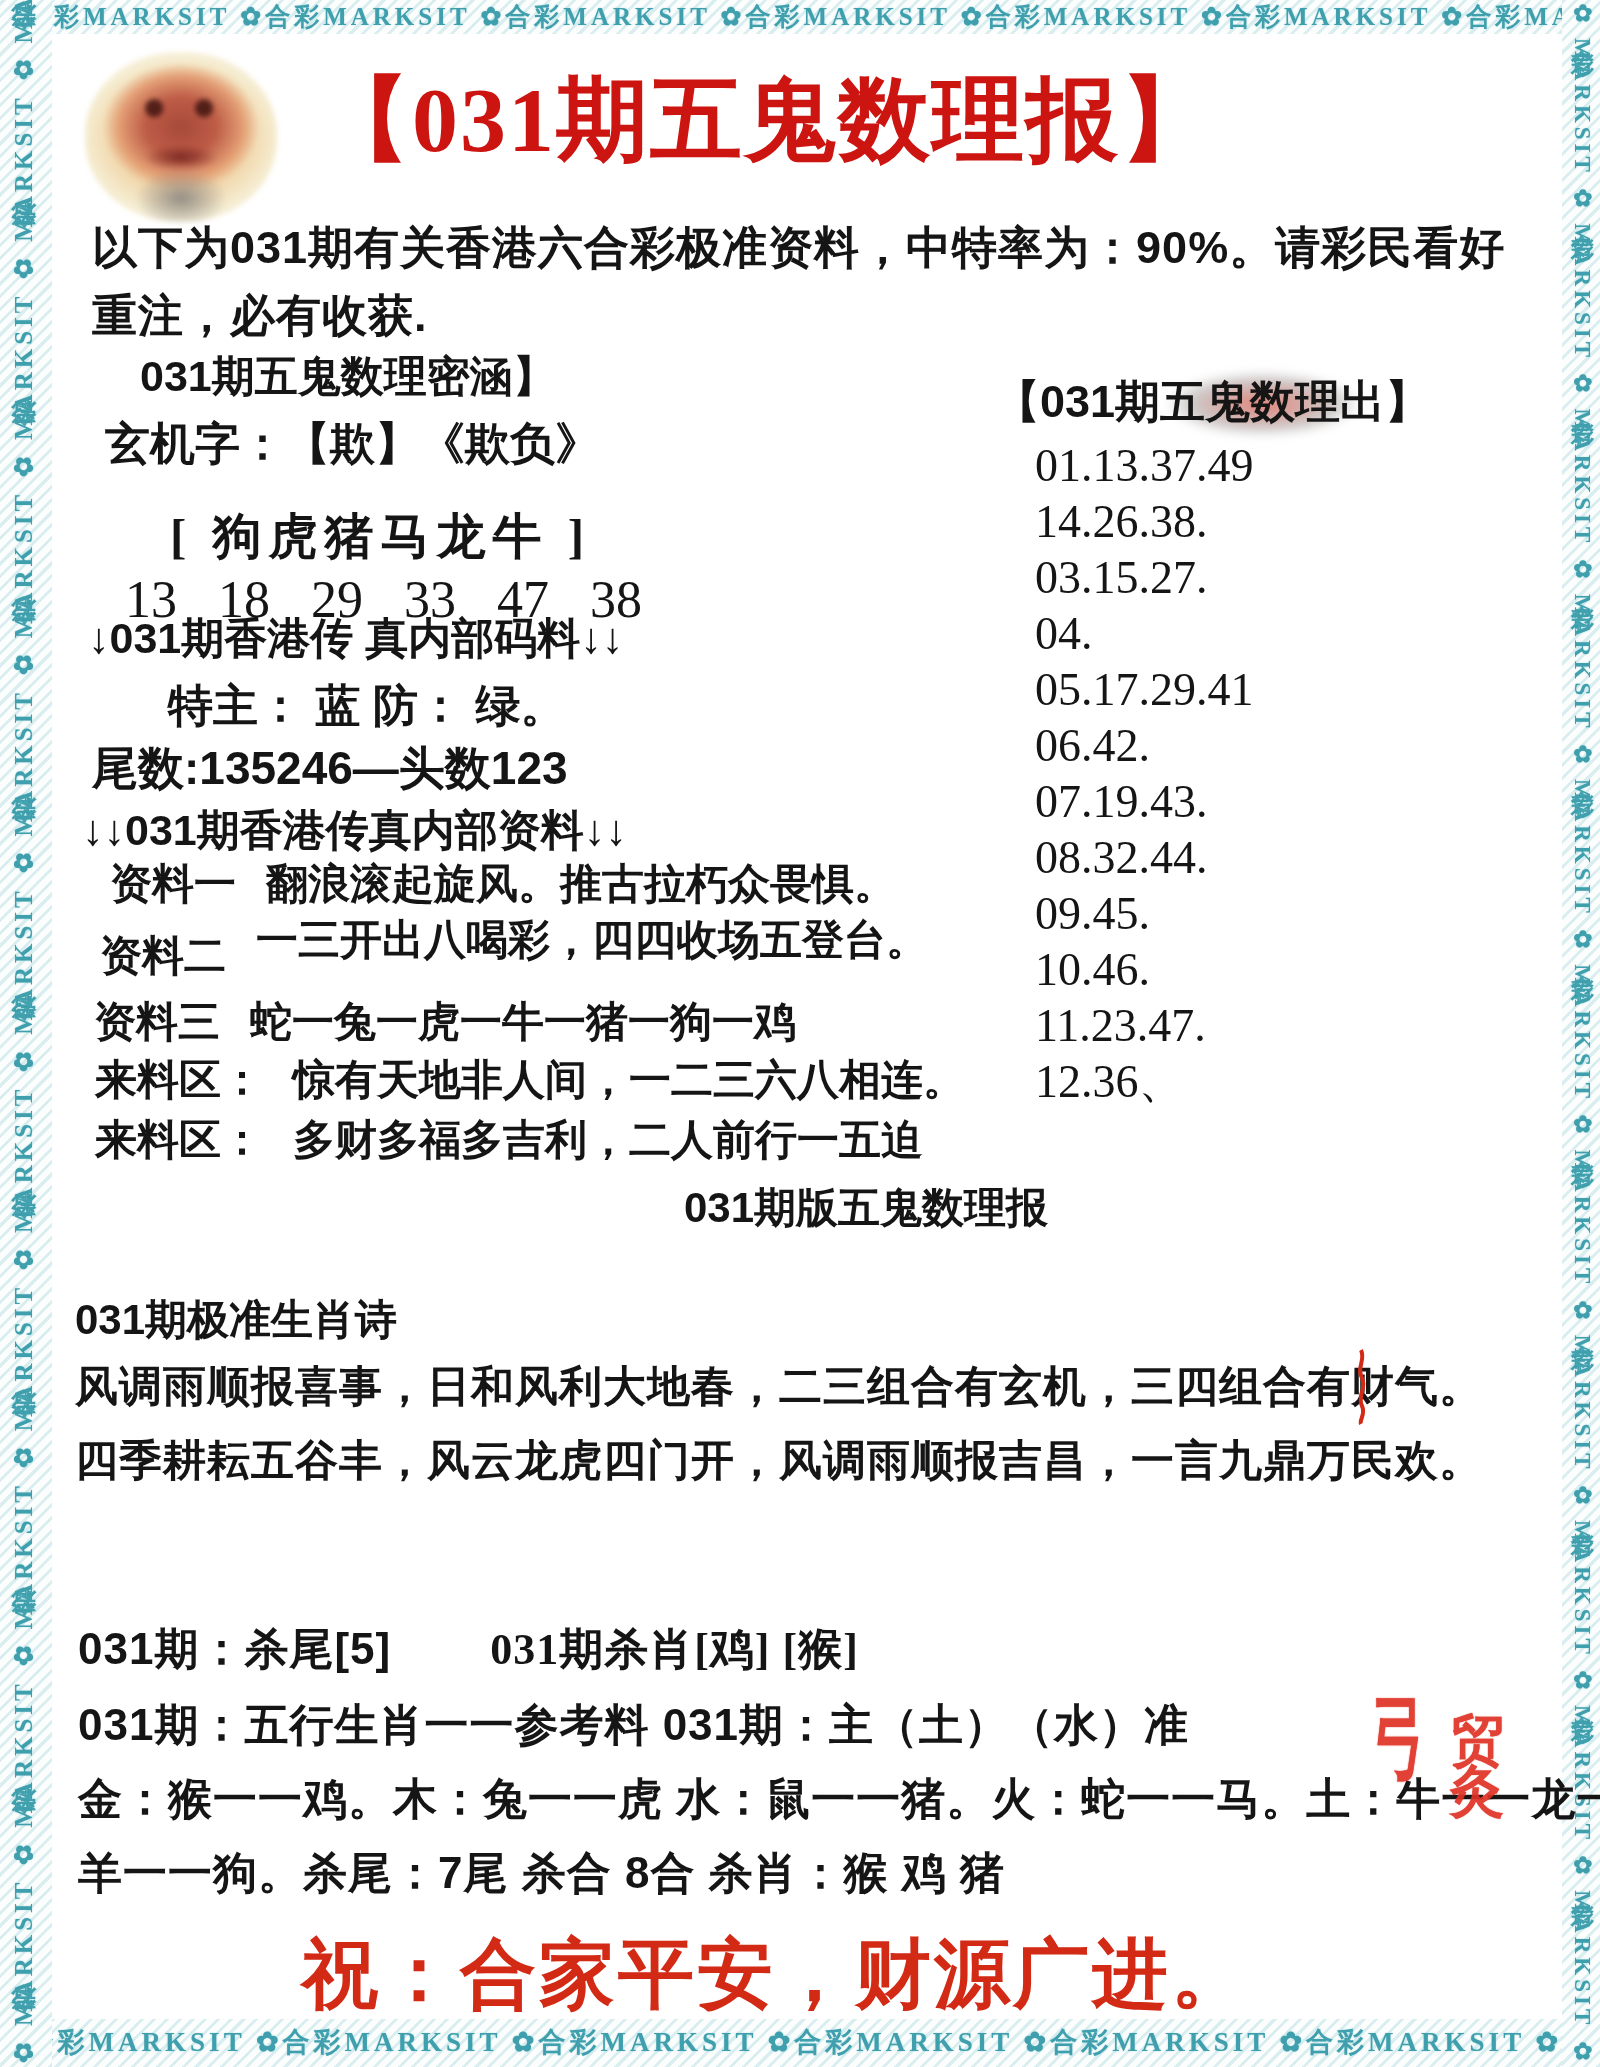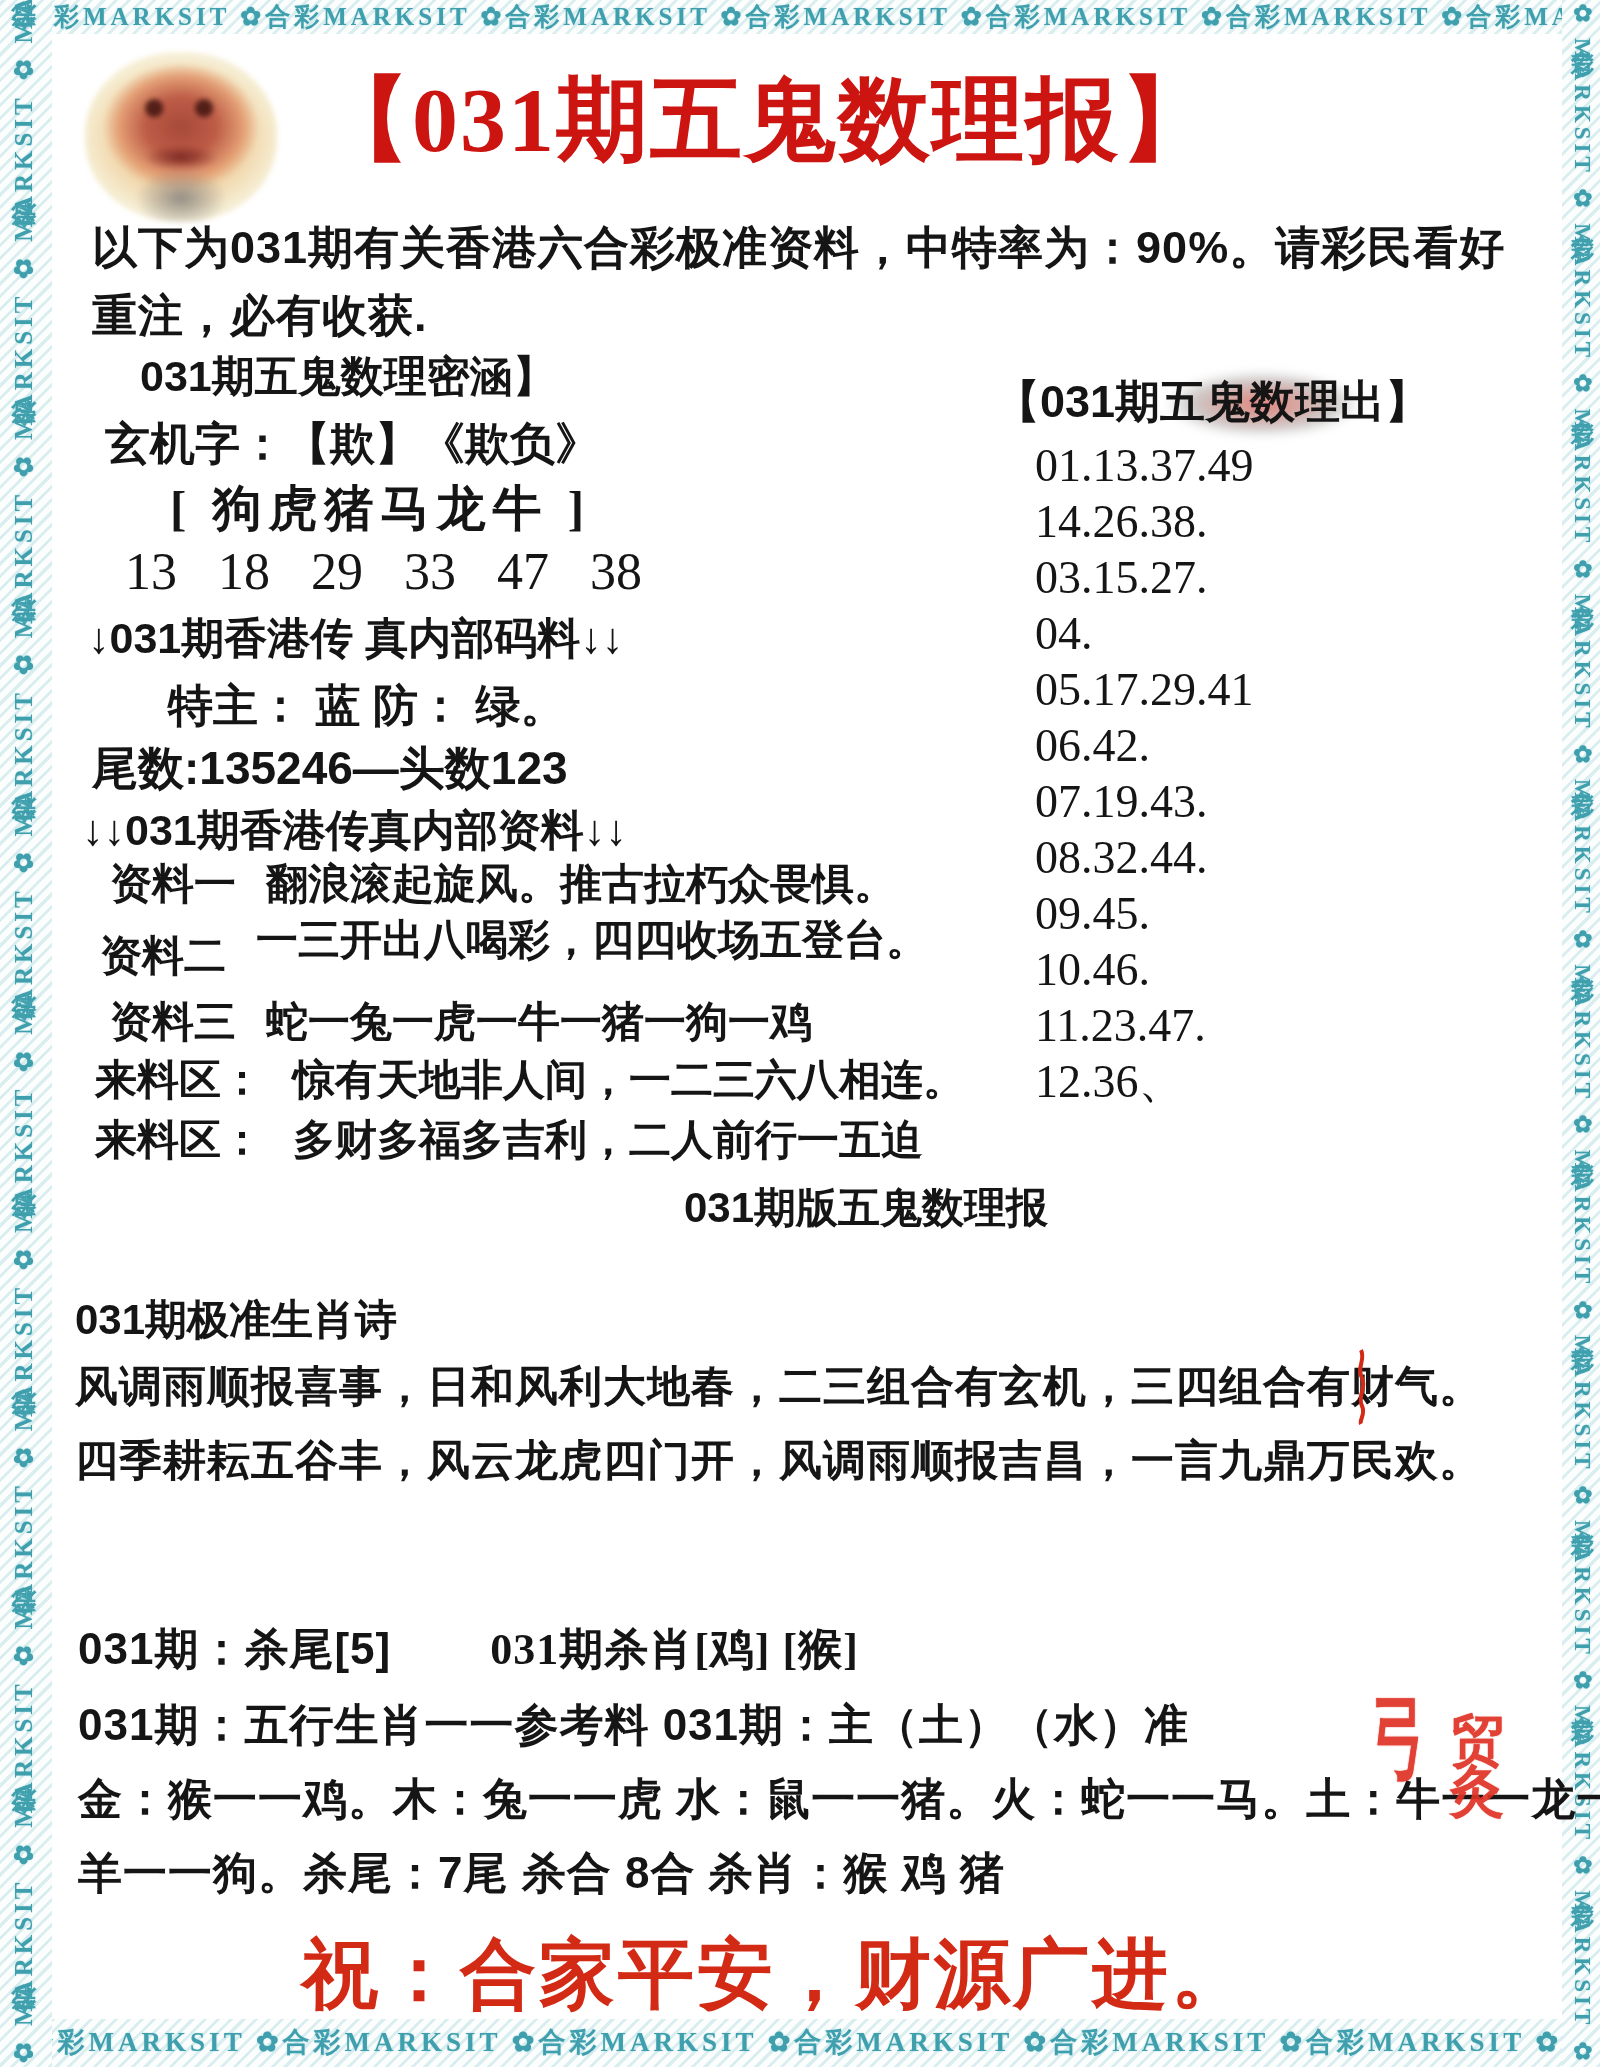--- a/index.html
+++ b/index.html
@@ -40,21 +40,21 @@
     left:318px;top:58px;font-family:"Liberation Serif","DejaVu Serif",serif;
     font-size:92px;font-weight:bold;color:#cc1410;letter-spacing:2px;
   }
   .intro{
     left:92px;top:214px;width:1432px;white-space:normal;
     font-size:45px;font-weight:bold;line-height:1.5;letter-spacing:1px;
   }
   
   .b43{font-size:43px;font-weight:bold;}
   .b45{font-size:45px;font-weight:bold;}
-  .serifnum{font-family:"Liberation Serif","DejaVu Serif",serif;}
+  .serifnum{font-family:"Liberation Serif","DejaVu Serif",serif;margin-top:28px;}
   .info-label{font-weight:bold;}
   .info-text{margin-left:30px;font-weight:bold;}
   .raise{position:relative;top:-16px;}
   
   .wm{
     position:absolute;left:1138px;top:362px;width:250px;height:84px;
     background:radial-gradient(ellipse 50% 50% at 50% 50%, rgba(206,46,32,.6), rgba(130,125,122,.4) 58%, rgba(0,0,0,0) 78%);
     filter:blur(5px);
   }
   .right-header{left:995px;top:372px;font-size:45px;font-weight:bold;z-index:2;}
@@ -98,21 +98,21 @@
   <div class="abs b45" style="left:168px;top:676px;">特主： 蓝  防： 绿。</div>
   <div class="abs" style="left:92px;top:738px;font-size:46px;font-weight:bold;">尾数:135246—头数123</div>
   <div class="abs b43" style="left:82px;top:802px;">↓↓031期香港传真内部资料↓↓</div>
 
   <div class="abs" style="left:110px;top:856px;font-size:42px;">
     <span class="info-label">资料一</span><span class="info-text">翻浪滚起旋风。推古拉朽众畏惧。</span>
   </div>
   <div class="abs" style="left:100px;top:928px;font-size:42px;">
     <span class="info-label">资料二</span><span class="info-text raise">一三开出八喝彩，四四收场五登台。</span>
   </div>
-  <div class="abs" style="left:110px;top:994px;font-size:42px;">
+  <div class="abs" style="left:94px;top:994px;font-size:42px;">
     <span class="info-label">资料三</span><span class="info-text">蛇一兔一虎一牛一猪一狗一鸡</span>
   </div>
 
   <div class="abs" style="left:95px;top:1052px;font-size:42px;">
     <span class="info-label">来料区：</span><span class="info-text">惊有天地非人间，一二三六八相连。</span>
   </div>
   <div class="abs" style="left:95px;top:1112px;font-size:42px;">
     <span class="info-label">来料区：</span><span class="info-text">多财多福多吉利，二人前行一五迫</span>
   </div>
 

